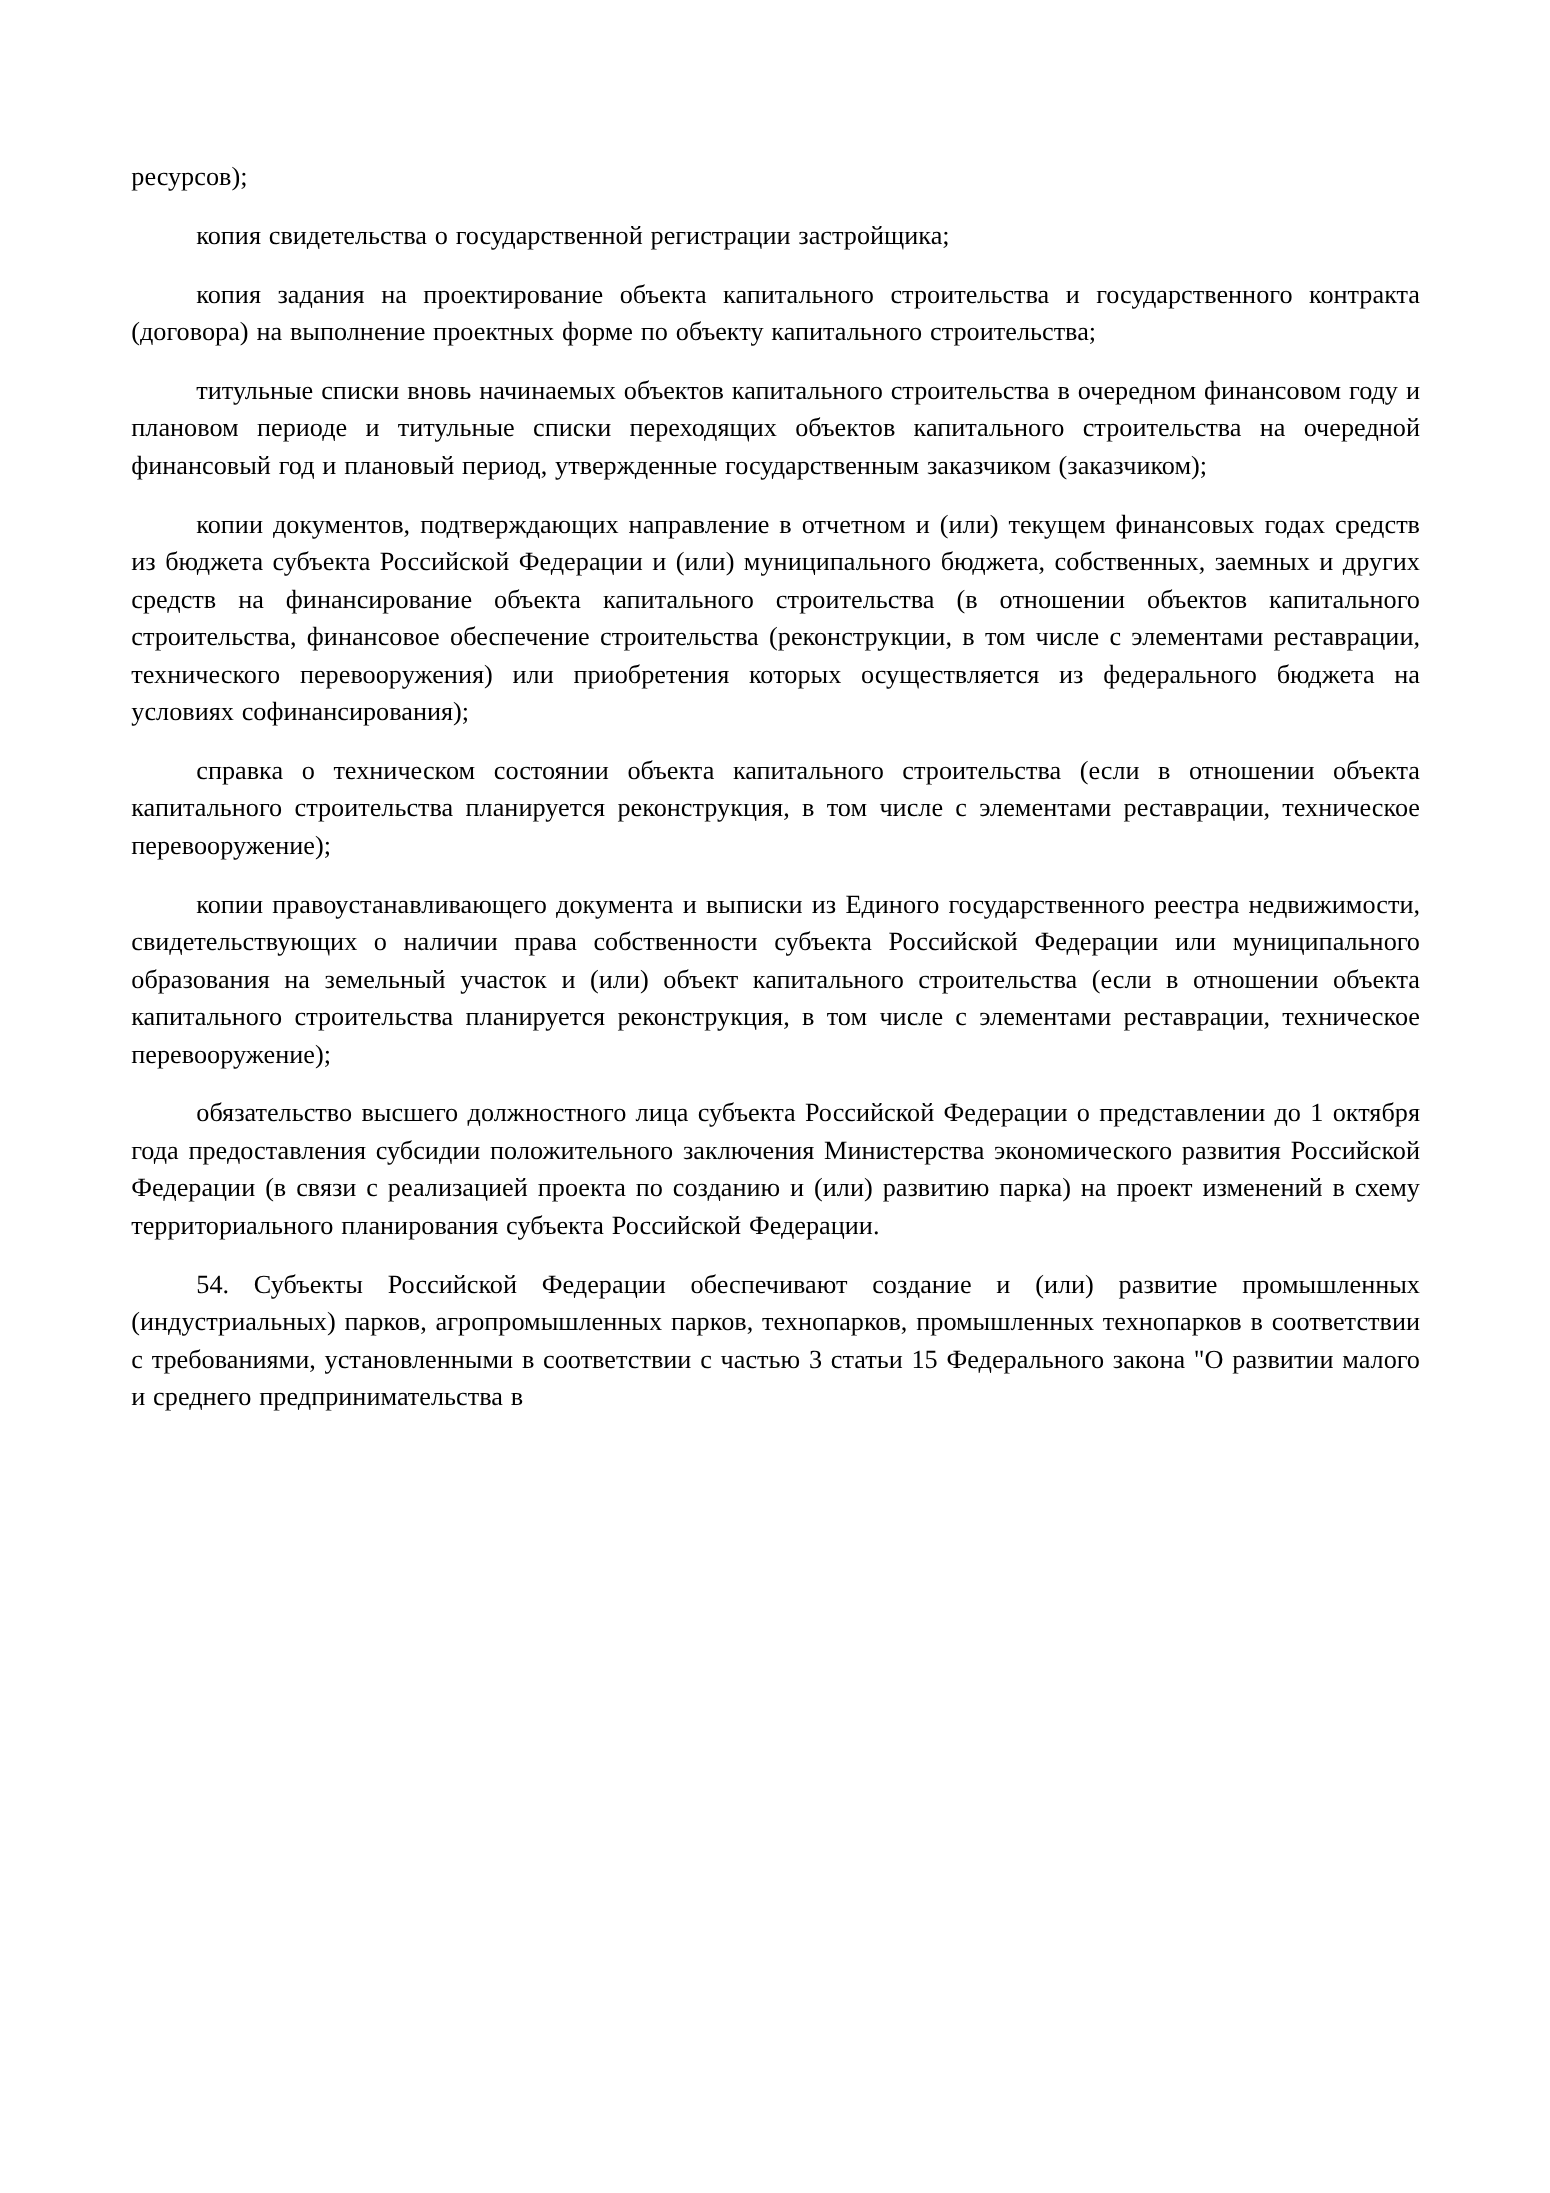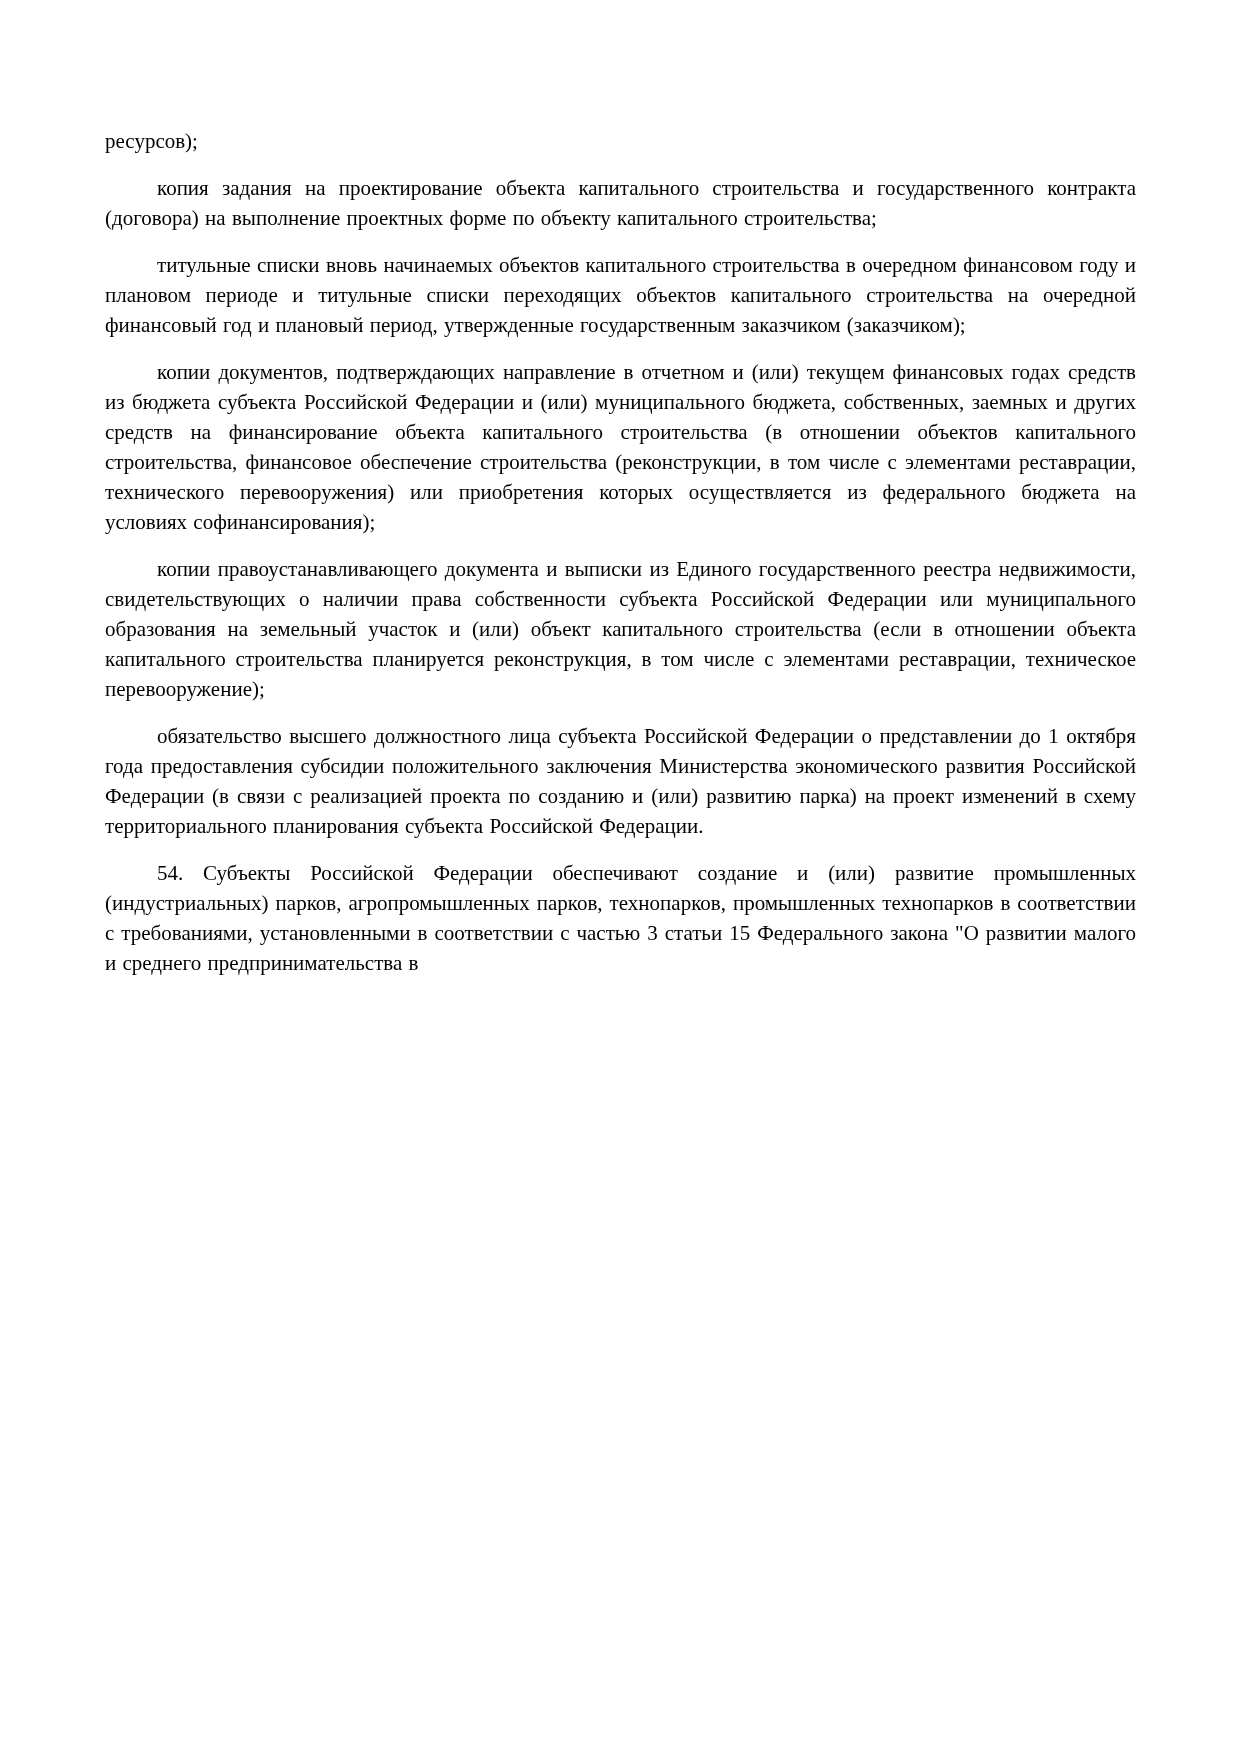--- a/index.html
+++ b/index.html
@@ -28,19 +28,21 @@
   }
   .para.no-indent {
     text-indent: 0;
   }
 </style>
 </head>
 <body>
 
 <div class="page">
   <p class="para no-indent">ресурсов);</p>
+  <p class="para">копия свидетельства о государственной регистрации застройщика;</p>
   <p class="para">копия задания на проектирование объекта капитального строительства и государственного контракта (договора) на выполнение проектных форме по объекту капитального строительства;</p>
   <p class="para">титульные списки вновь начинаемых объектов капитального строительства в очередном финансовом году и плановом периоде и титульные списки переходящих объектов капитального строительства на очередной финансовый год и плановый период, утвержденные государственным заказчиком (заказчиком);</p>
   <p class="para">копии документов, подтверждающих направление в отчетном и (или) текущем финансовых годах средств из бюджета субъекта Российской Федерации и (или) муниципального бюджета, собственных, заемных и других средств на финансирование объекта капитального строительства (в отношении объектов капитального строительства, финансовое обеспечение строительства (реконструкции, в том числе с элементами реставрации, технического перевооружения) или приобретения которых осуществляется из федерального бюджета на условиях софинансирования);</p>
+  <p class="para">справка о техническом состоянии объекта капитального строительства (если в отношении объекта капитального строительства планируется реконструкция, в том числе с элементами реставрации, техническое перевооружение);</p>
   <p class="para">копии правоустанавливающего документа и выписки из Единого государственного реестра недвижимости, свидетельствующих о наличии права собственности субъекта Российской Федерации или муниципального образования на земельный участок и (или) объект капитального строительства (если в отношении объекта капитального строительства планируется реконструкция, в том числе с элементами реставрации, техническое перевооружение);</p>
   <p class="para">обязательство высшего должностного лица субъекта Российской Федерации о представлении до 1 октября года предоставления субсидии положительного заключения Министерства экономического развития Российской Федерации (в связи с реализацией проекта по созданию и (или) развитию парка) на проект изменений в схему территориального планирования субъекта Российской Федерации.</p>
   <p class="para">54. Субъекты Российской Федерации обеспечивают создание и (или) развитие промышленных (индустриальных) парков, агропромышленных парков, технопарков, промышленных технопарков в соответствии с требованиями, установленными в соответствии с частью 3 статьи 15 Федерального закона "О развитии малого и среднего предпринимательства в</p>
 </div>
 
 </body></html>

